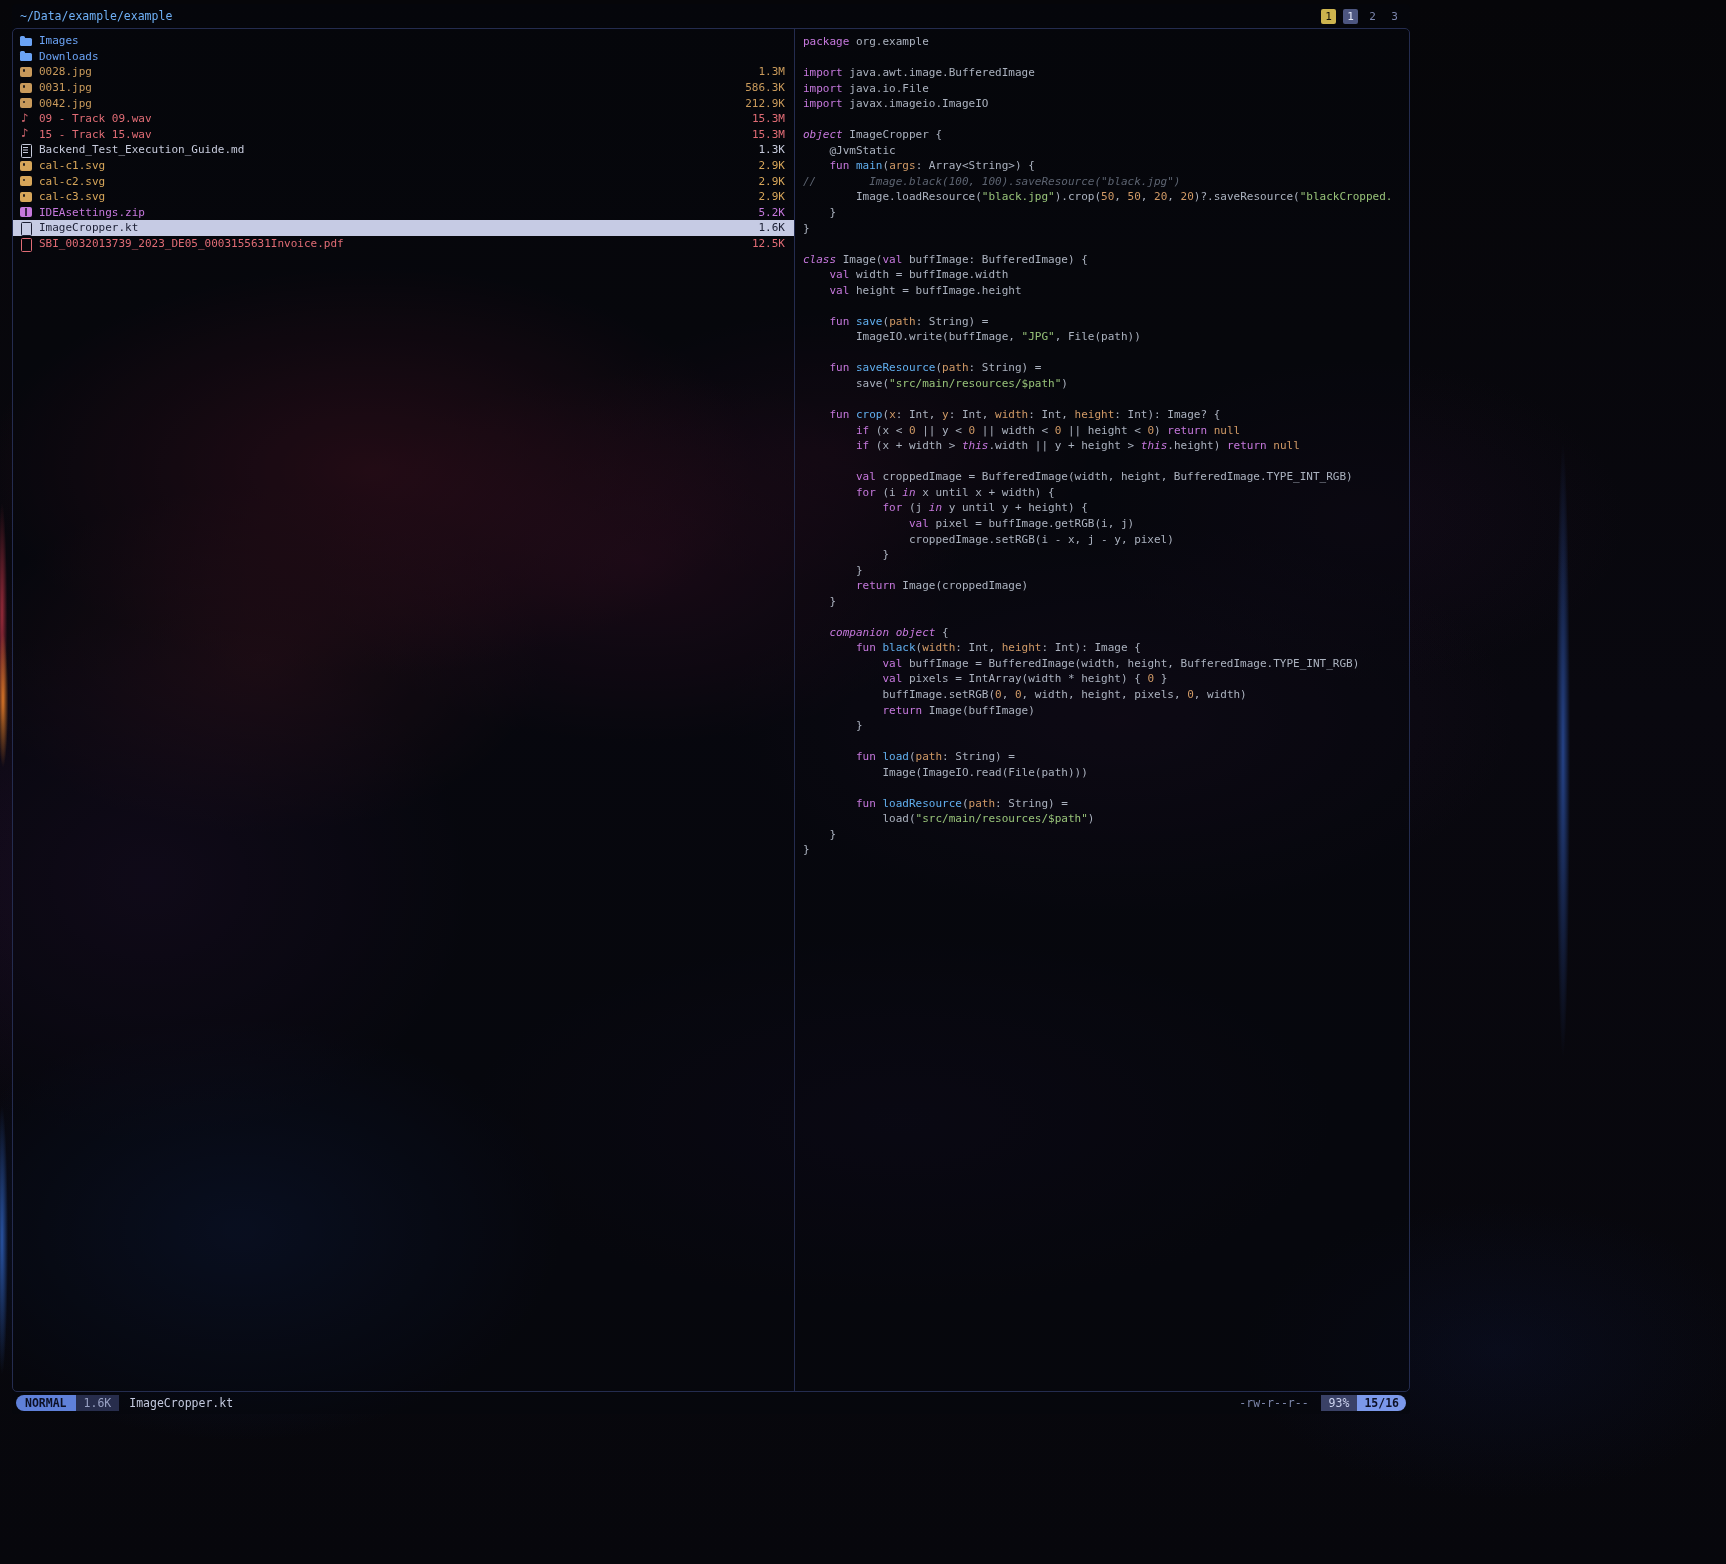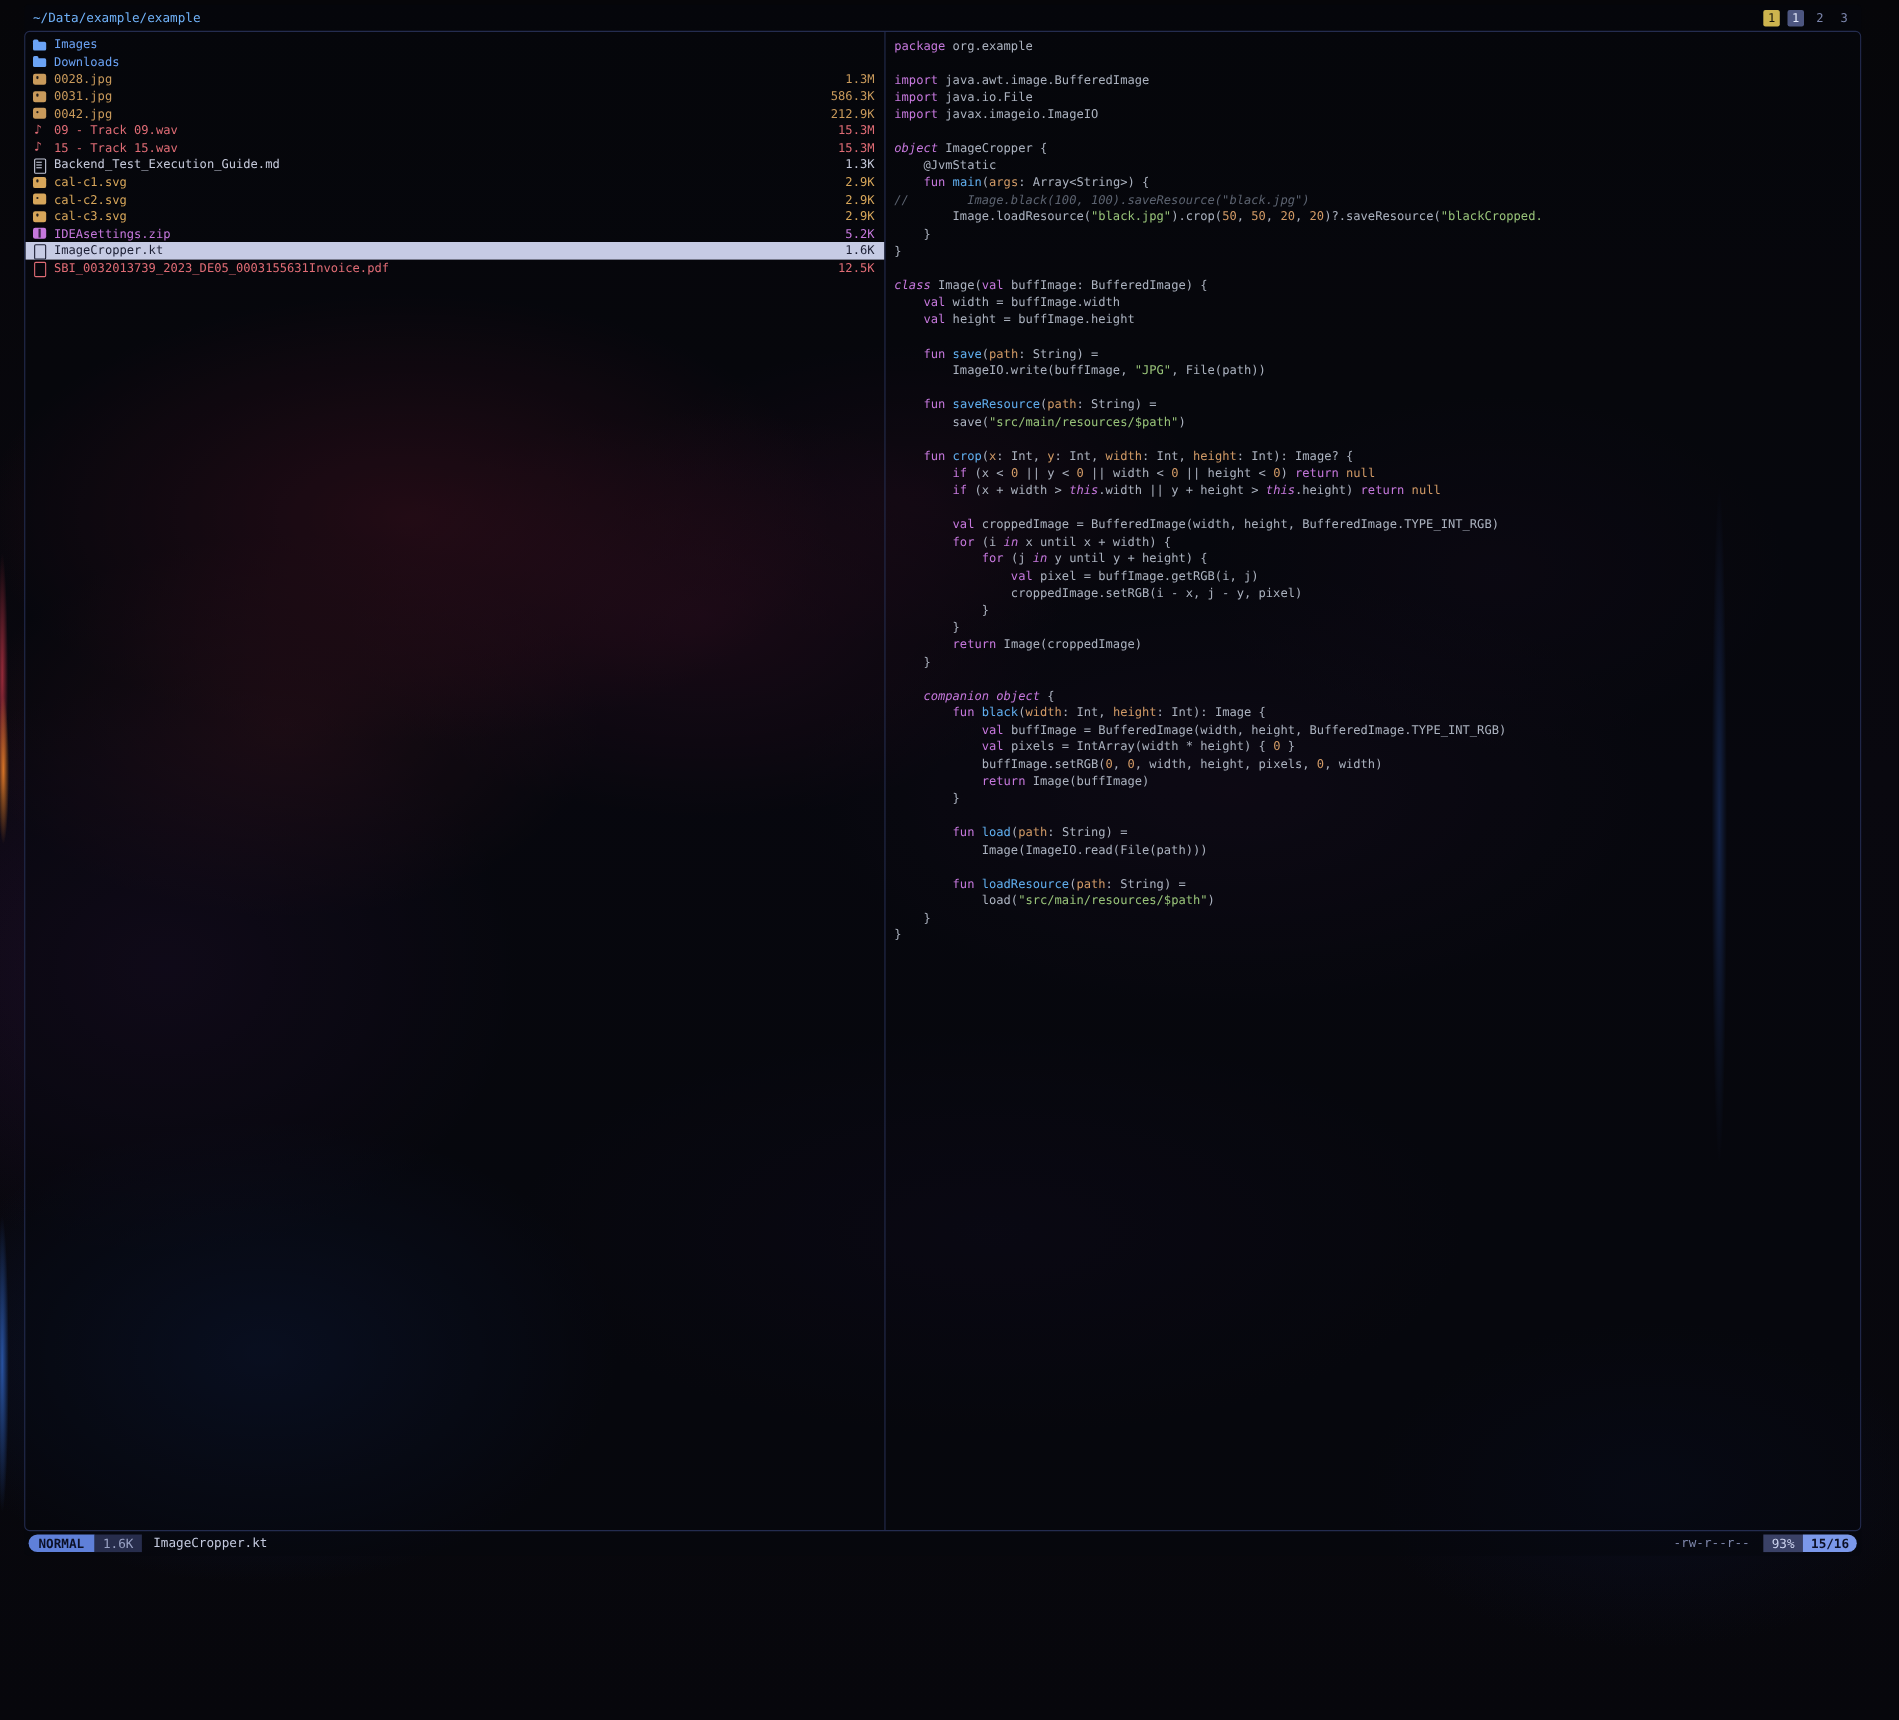--- a/index.html
+++ b/index.html
@@ -18,21 +18,21 @@
       radial-gradient(420px 220px at 830px 450px,  rgba(105,22,62,0.22), transparent 62%),
       radial-gradient(520px 420px at 150px 880px,  rgba(92,32,118,0.22), transparent 62%),
       radial-gradient(640px 320px at 1120px 720px, rgba(84,32,92,0.16),  transparent 62%),
       radial-gradient(430px 260px at 1360px 520px, rgba(76,26,84,0.12),  transparent 62%),
       radial-gradient(520px 340px at 240px 1230px, rgba(26,62,152,0.28), transparent 62%),
       radial-gradient(700px 300px at 900px 1120px, rgba(48,22,82,0.16),  transparent 62%),
       radial-gradient(420px 240px at 1500px 1350px,rgba(20,40,110,0.15), transparent 62%),
       linear-gradient(180deg,#060609 0%,#09080f 45%,#07070c 100%);
   }
 
-  .terminal { position:absolute; left:22px; top:4px; width:1670px; height:1410px;
+  .terminal { position:absolute; left:12px; top:4px; width:1398px; height:1410px;
     display:flex; flex-direction:column; background:rgba(6,7,14,0.52); border-radius:4px; }
 
   .topbar { height:24px; display:flex; align-items:center; justify-content:space-between;
     padding:0 8px; font-size:11.5px; }
   .path { color:var(--accent,#61afef); }
   .tabs { display:flex; gap:7px; }
   .tab { min-width:15px; height:15px; padding:0 4px; display:flex; align-items:center;
     justify-content:center; border-radius:2px; font-size:11px; color:#7c86ad; }
   .tab-count  { background:#cdb44e; color:#15130a; }
   .tab-active { background:#4d5680; color:#e2e7f8; }
@@ -58,21 +58,21 @@
   .tok-k  { color:var(--tok-k,#c678dd); }
   .tok-ki { color:var(--tok-k,#c678dd); font-style:italic; }
   .tok-f  { color:var(--tok-f,#61afef); }
   .tok-s  { color:var(--tok-s,#98c379); }
   .tok-n  { color:var(--tok-n,#d19a66); }
   .tok-p  { color:var(--tok-n,#d19a66); }
   .tok-c  { color:var(--tok-c,#5c6370); font-style:italic; }
 
   .statusbar { height:22px; display:flex; align-items:center; justify-content:space-between;
     font-size:11.5px; padding:2px 4px; }
-  .sb-left,.sb-right { display:flex; height:16px; }
+  .sb-left,.sb-right { display:flex; align-items:center; height:16px; }
   .sb-mode  { background:#5f80d9; color:#0c1026; font-weight:bold; padding:0 9px;
     height:16px; line-height:16px; border-radius:8px 0 0 8px; }
   .sb-size  { background:#272d4c; color:#99a2c4; padding:0 8px; height:16px; line-height:16px; }
   .sb-file  { color:#c3c9de; margin-left:10px; }
   .sb-perms { color:#7d86aa; margin-right:12px; }
   .sb-pct   { background:#3a4166; color:#ccd3ef; padding:0 8px; height:16px; line-height:16px; }
   .sb-pos   { background:#7b98ea; color:#0c1026; font-weight:bold; padding:0 7px;
     height:16px; line-height:16px; border-radius:0 8px 8px 0; }
 
   

